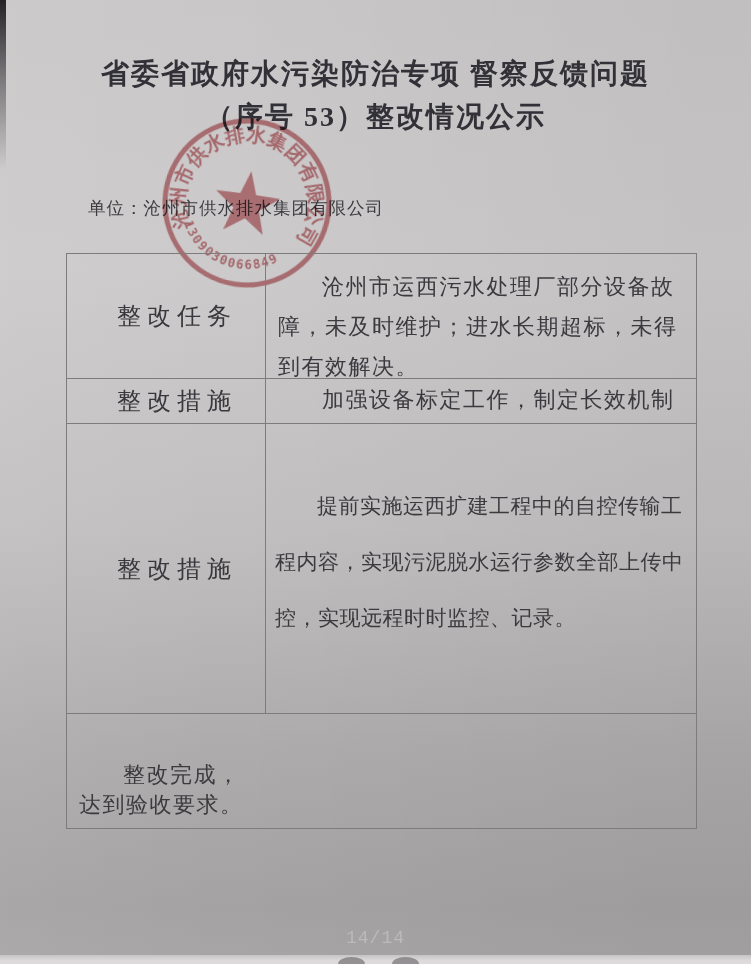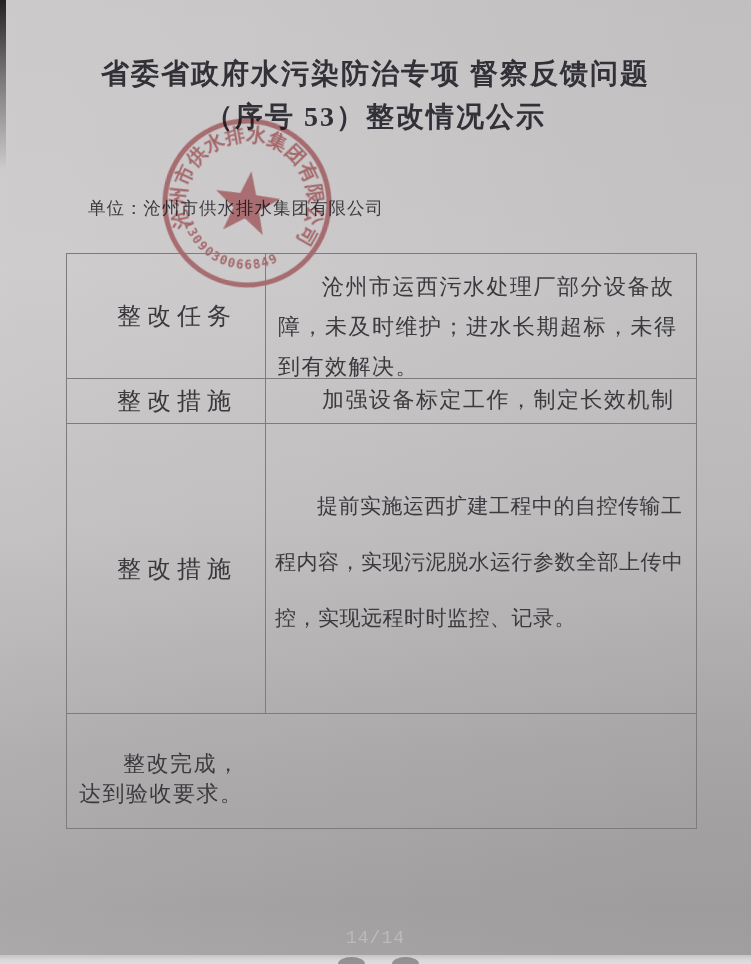--- a/index.html
+++ b/index.html
@@ -40,21 +40,21 @@
     border-right:1px solid #7d7b7c;
     display:flex; align-items:center; justify-content:center;
     font-size:24px; letter-spacing:6px; padding-left:22px; color:#39383c;
   }
   .bb{border-bottom:1px solid #7d7b7c;}
   .cnt{font-size:22px; letter-spacing:1.5px; color:#3b3a3e;}
   .cnt p{margin:8px; text-indent:2em;}
   .cnt-task{padding:5px 8px 0 4px; line-height:40px;}
   .cnt-goal{display:flex; align-items:flex-end; padding:0 8px 0 4px;}
   .cnt-measure{padding:46px 1px 0 1px; line-height:56px; font-size:21px; letter-spacing:0.5px;}
-  .cnt-result{display:flex; align-items:center; padding:16px 8px 0 4px;}
+  .cnt-result{display:flex; align-items:flex-end; padding:16px 8px 0 4px;}
   .page-indicator{
     position:absolute; left:0; right:0; top:928px; text-align:center;
     font-family:Liberation Mono, monospace;
     font-size:18px; letter-spacing:1px; color:rgba(231,238,243,0.32);
   }
   .bottom-strip{
     position:absolute; left:0; right:0; bottom:0; height:9px;
     background:linear-gradient(180deg,#c6c4c5 0%, #dbd9da 60%, #dedcdd 100%);
   }
   .smudge{position:absolute; bottom:0; height:7px; width:27px;

